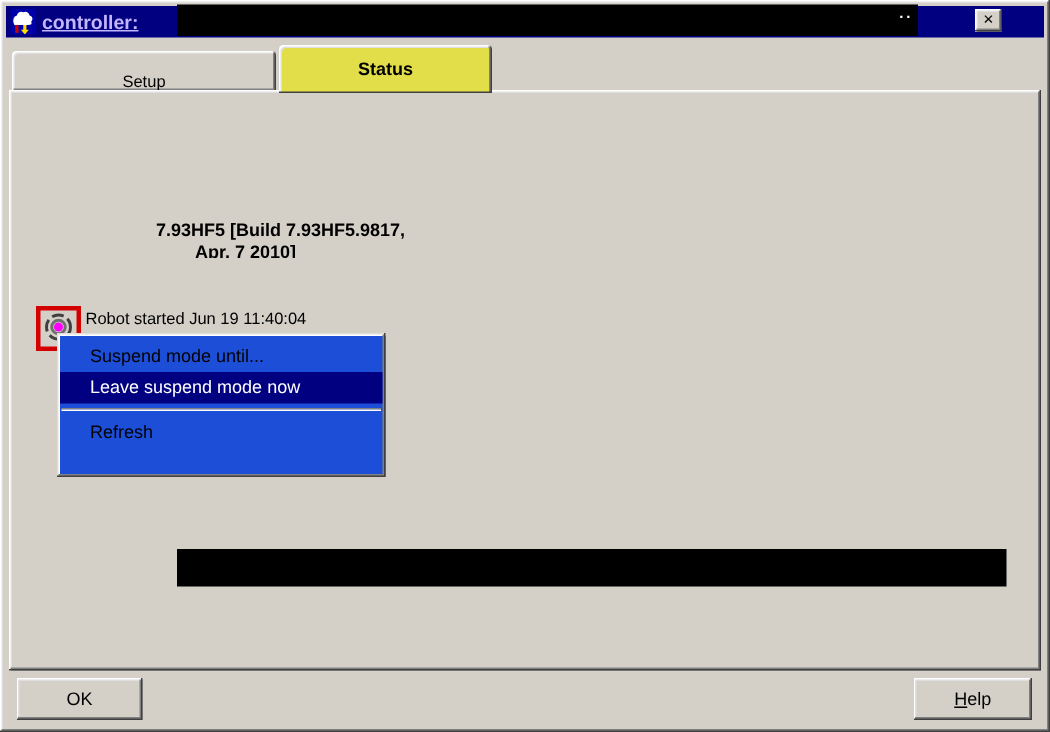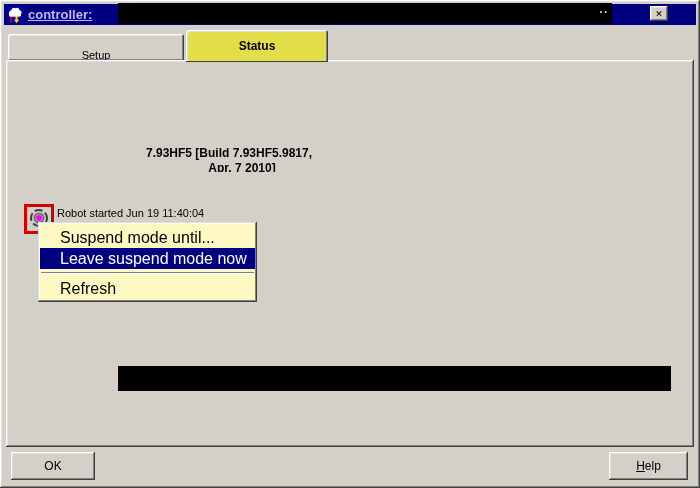--- a/index.html
+++ b/index.html
@@ -24,30 +24,30 @@
   .tab{display:flex;align-items:center;justify-content:center;
     border-radius:3px 3px 0 0;}
   .tab-setup{left:8px;top:34px;width:176px;height:27px;z-index:1;align-items:flex-end;}
   .tab-status{left:186px;top:30px;width:142px;height:32px;z-index:3;background:#e2de4a;
     box-shadow:inset -1px -1px 0 #404040, inset 1px 1px 0 #ffffff,
                inset -2px 0 0 #808080, inset 2px 2px 0 #dfdfdf;
     font-weight:bold;font-size:12px;}
   .tab-setup span,.tab-status span{display:block;}
   .tab-page{left:6px;top:60px;width:688px;height:387px;z-index:2;}
   .lbl{white-space:nowrap;}
-  .bold-val{font-weight:bold;font-size:12px;white-space:nowrap;text-align:center;}
+  .bold-val{font-weight:bold;font-size:12px;white-space:nowrap;}
   .redaction{background:#000;}
   .ver-box{left:104px;top:146px;width:250px;height:26px;overflow:hidden;line-height:15px;z-index:2;}
   .ver-line2{margin-left:26px;}
   .annotation-box{left:24px;top:204px;width:30px;height:30px;border:3px solid #d40000;
     box-sizing:border-box;z-index:6;display:flex;align-items:center;justify-content:center;}
-  .menu{left:38px;top:222px;width:219px;height:80px;background:#fef9c3;z-index:10;
+  .menu{left:38px;top:222px;width:219px;height:96px;background:#1d4ed8;z-index:10;
     box-shadow:inset -1px -1px 0 #404040, inset 1px 1px 0 #dfdfdf,
                inset -2px -2px 0 #808080, inset 2px 2px 0 #ffffff;
-    padding-top:5px;box-sizing:border-box;font-size:16px;}
+    padding-top:5px;box-sizing:border-box;font-size:12px;}
   .menu-item{height:21px;line-height:21px;padding-left:20px;margin:0 2px;white-space:nowrap;}
   .menu-item.hl{background:#000080;color:#ffffff;}
   .menu-sep{height:0;border-top:1px solid #808080;border-bottom:1px solid #ffffff;margin:3px 3px 4px 3px;}
   .env-btn{left:182px;top:266px;width:136px;height:31px;z-index:1;
     display:flex;align-items:center;justify-content:flex-end;padding-right:12px;
     box-sizing:border-box;font-size:12px;}
   .frag-btn{left:27px;top:293px;width:14px;height:16px;z-index:1;
     border-top:1px solid #ffffff;border-left:1px solid #ffffff;
     background:#d4d0c8;box-shadow:inset 1px 1px 0 #dfdfdf;}
   .group{left:14px;top:327px;width:666px;height:111px;border:1px solid #808080;

